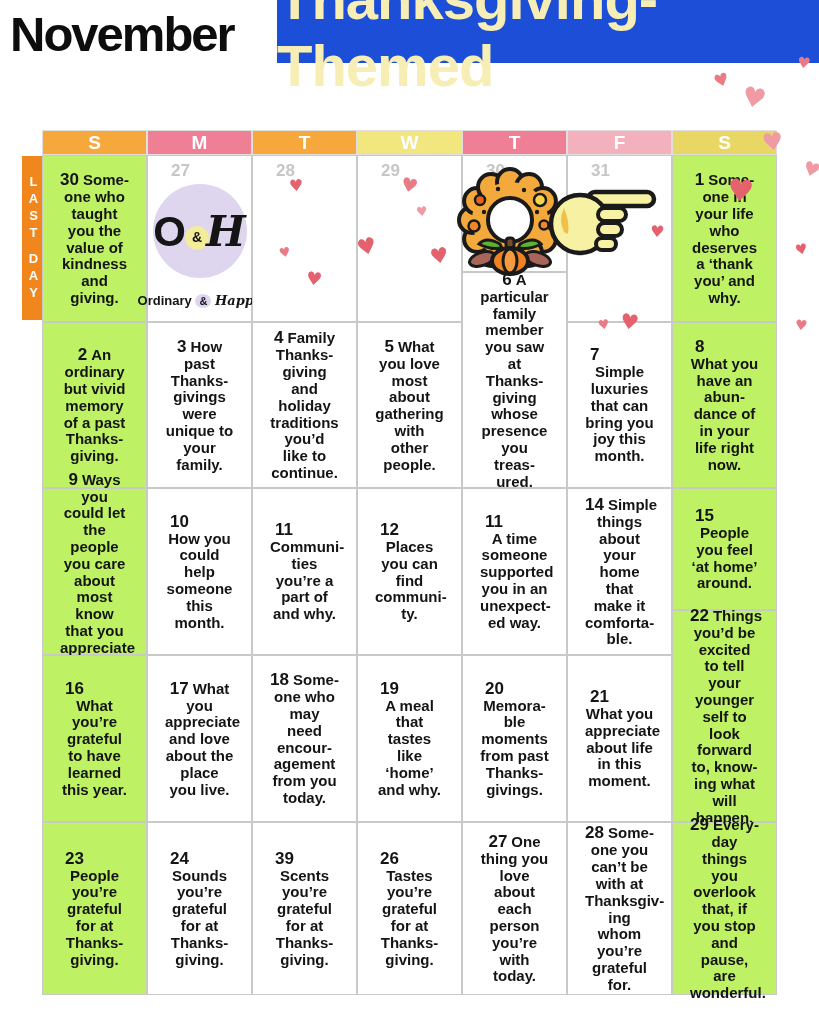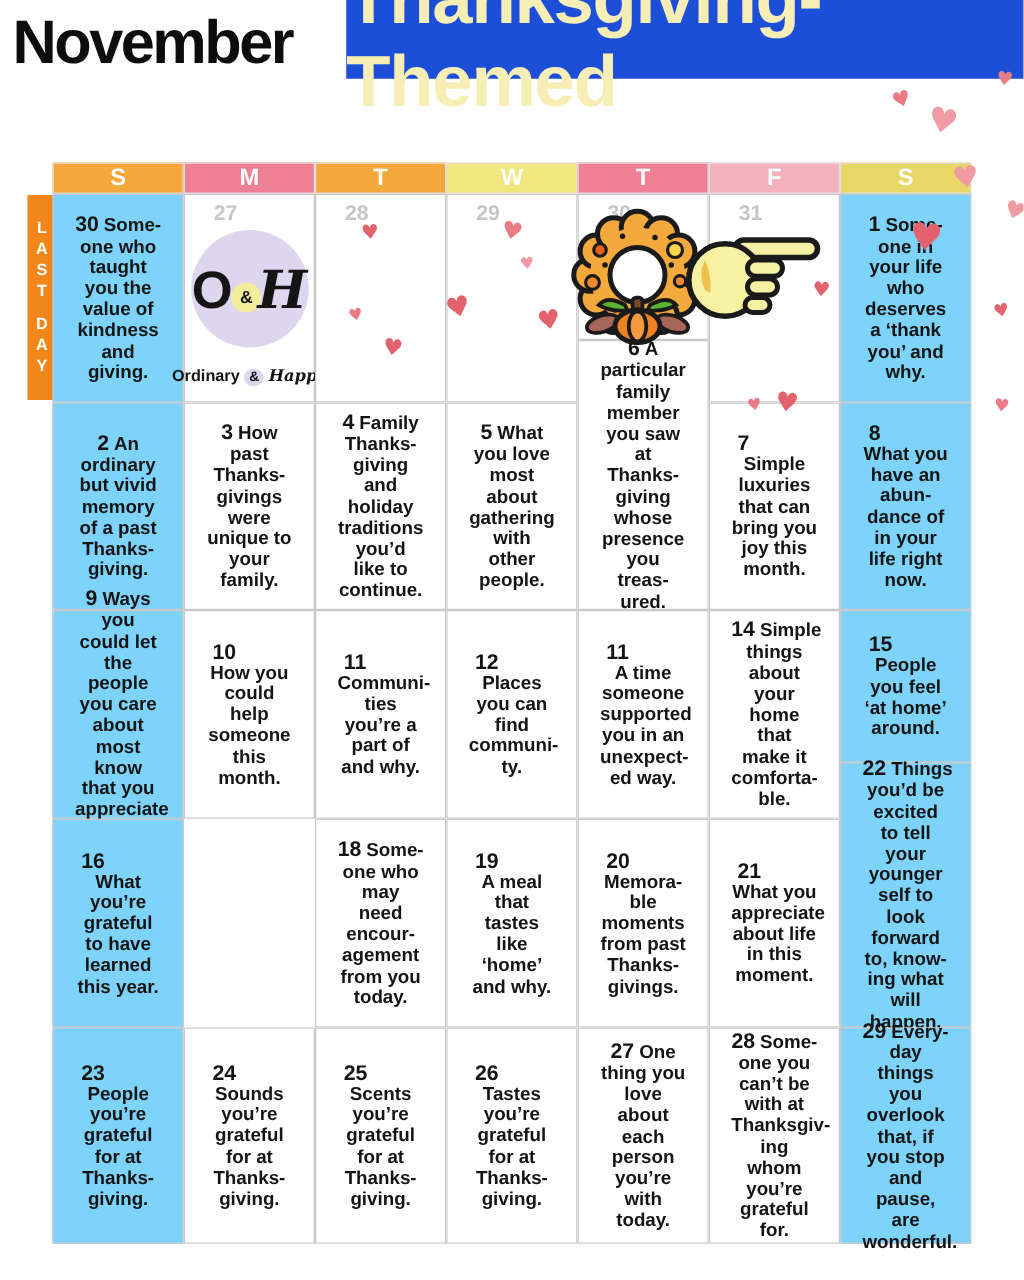--- a/index.html
+++ b/index.html
@@ -42,21 +42,21 @@
   .rE{grid-row:8}          
 
   .wd { display:flex; align-items:center; justify-content:center; color:#ffffff;
         font-size:19px; font-weight:bold; border:1px solid #e3dede; }
   .wd1{background:#f6a83d}.wd2{background:#ee7f95}.wd3{background:#f6a83d}
   .wd4{background:#f1e77e}.wd5{background:#ee7f95}.wd6{background:#f3b1be}.wd7{background:#e9d765}
 
   .cell { border:1px solid #c9c9c9; background:#ffffff; padding:3px 17px;
           display:flex; flex-direction:column; justify-content:center;
           font-weight:bold; font-size:15px; line-height:1.12; text-align:center; }
-  .cream { background:#7dd3fc; }
+  .cream { background:#bef264; }
   .ghost { justify-content:flex-start; }
   .gnum { color:#c6c6c6; font-size:17px; font-weight:bold; text-align:left; padding:2px 0 0 6px; }
   .num { font-size:17px; padding-right:4px; }
   .nb .num { display:block; text-align:left; padding:0 0 0 5px; }
 
   
   .logo-wrap { display:flex; flex-direction:column; align-items:center; margin-top:4px; }
   .logo-circle { width:94px; height:94px; border-radius:50%; background:#ded5ee;
                  display:flex; align-items:center; justify-content:center; }
   .logo-o { font-size:42px; font-weight:900; color:#151515; }
@@ -173,41 +173,44 @@
       <div><span class="num">15</span><span>People you feel ‘at home’ around.</span></div>
     </div>
 
     <div class="cell cream rD22 c7">
       <div><span class="num">22</span><span>Things you’d be excited to tell your younger self to look forward to, know-ing what will happen.</span></div>
     </div>
 
     <div class="cell cream nb rD c1">
       <div><span class="num">16</span><span>What you’re grateful to have learned this year.</span></div>
     </div>
+    <div class="cell rD c2">
+      <div><span class="num">17</span><span>What you appreciate and love about the place you live.</span></div>
+    </div>
     <div class="cell rD c3">
       <div><span class="num">18</span><span>Some-one who may need encour-agement from you today.</span></div>
     </div>
     <div class="cell nb rD c4">
       <div><span class="num">19</span><span>A meal that tastes like ‘home’ and why.</span></div>
     </div>
     <div class="cell nb rD c5">
       <div><span class="num">20</span><span>Memora-ble moments from past Thanks-givings.</span></div>
     </div>
     <div class="cell nb rD c6">
       <div><span class="num">21</span><span>What you appreciate about life in this moment.</span></div>
     </div>
 
     <div class="cell cream nb rE c1">
       <div><span class="num">23</span><span>People you’re grateful for at Thanks-giving.</span></div>
     </div>
     <div class="cell nb rE c2">
       <div><span class="num">24</span><span>Sounds you’re grateful for at Thanks-giving.</span></div>
     </div>
     <div class="cell nb rE c3">
-      <div><span class="num">25</span><span>Scents you’re grateful for at Thanks-giving.</span></div>
+      <div><span class="num">39</span><span>Scents you’re grateful for at Thanks-giving.</span></div>
     </div>
     <div class="cell nb rE c4">
       <div><span class="num">26</span><span>Tastes you’re grateful for at Thanks-giving.</span></div>
     </div>
     <div class="cell rE c5">
       <div><span class="num">27</span><span>One thing you love about each person you’re with today.</span></div>
     </div>
     <div class="cell rE c6">
       <div><span class="num">28</span><span>Some-one you can’t be with at Thanksgiv-ing whom you’re grateful for.</span></div>
     </div>

